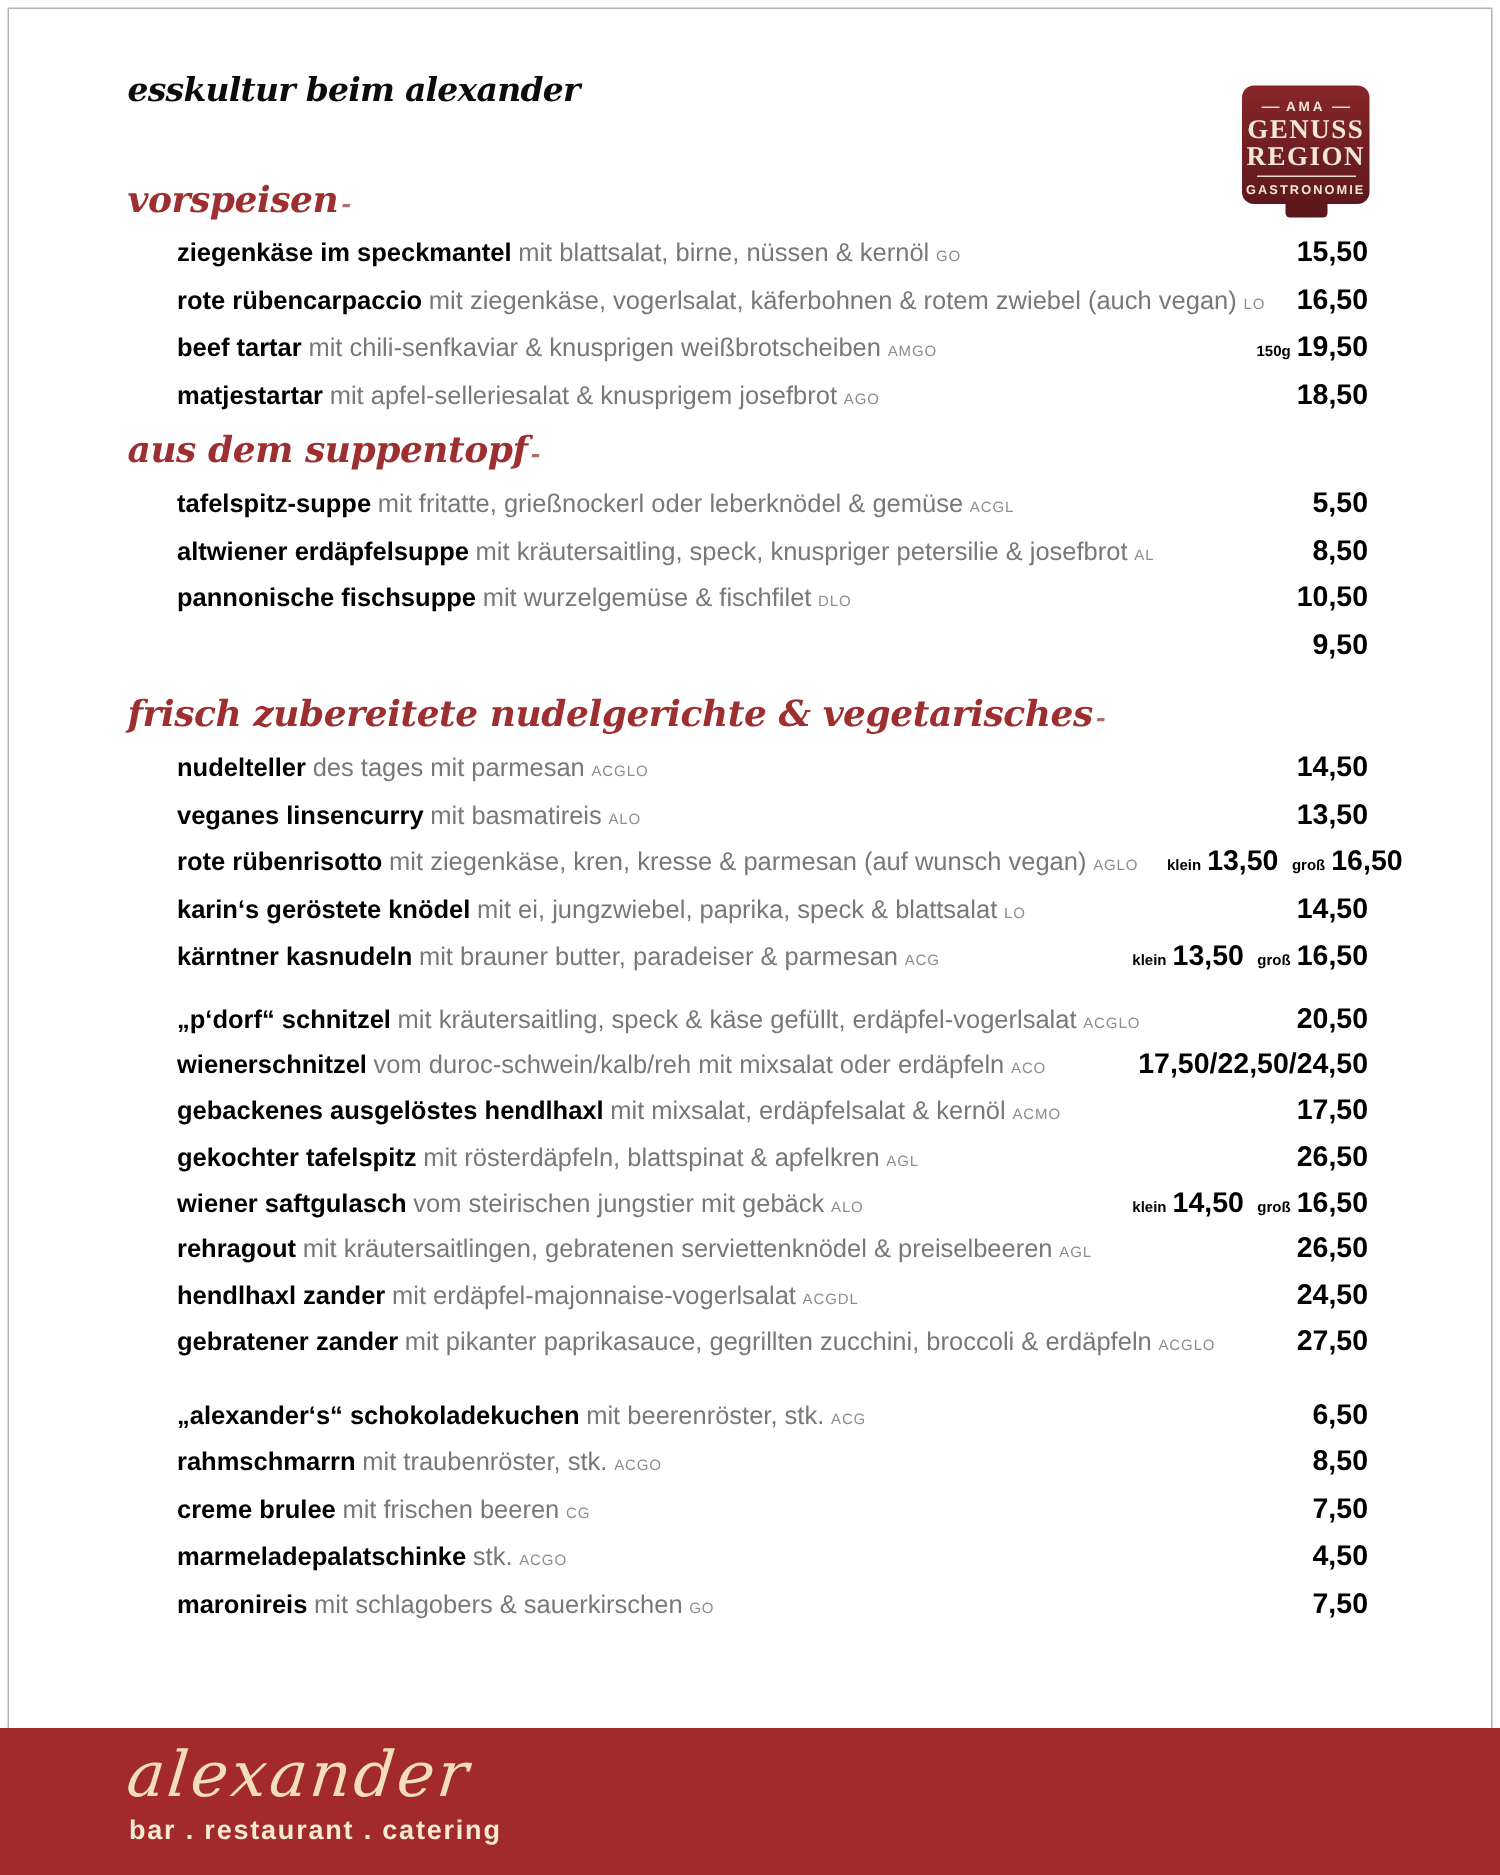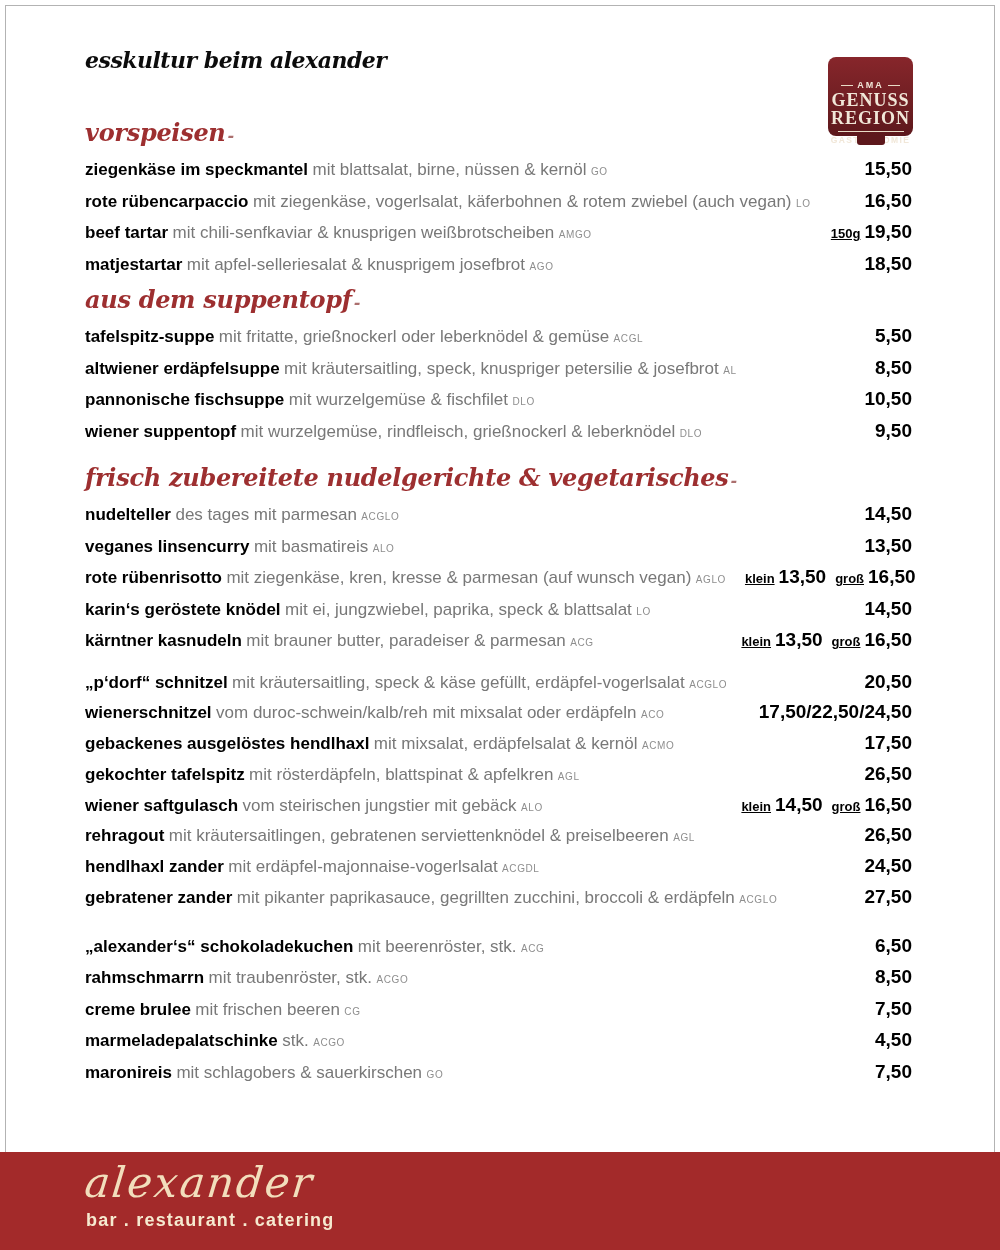--- a/index.html
+++ b/index.html
@@ -23,21 +23,21 @@
     font-style:italic; font-weight:bold;
     font-size:22px; line-height:44px;
     color:#0c0c0c; letter-spacing:-0.5px;
   }
   
   .ama-badge {
     position:absolute; left:828px; top:57px; width:85px; height:79px;
     background:linear-gradient(180deg,#87262b 0%,#6e1e22 60%,#5d181c 100%);
     border-radius:8px; z-index:2;
     color:#f1e7d8; text-align:center;
-    padding-top:23px;
+    padding-top:9px;
   }
   .ama-top { display:flex; align-items:center; justify-content:center; gap:4px; margin-bottom:1px; }
   .ama-top-text { font-size:9px; letter-spacing:2px; font-weight:bold; }
   .ama-dash { display:inline-block; width:12px; height:0; border-top:1px solid #e9dcc7; }
   .ama-big {
     font-family:"Liberation Serif", serif; font-weight:bold;
     font-size:18px; line-height:18px; letter-spacing:1px;
   }
   .ama-rule { width:66px; height:1px; background:#e9dcc7; margin:4px auto 3px auto; }
   .ama-sub { font-size:8.5px; letter-spacing:1.4px; font-weight:bold; }
@@ -57,27 +57,27 @@
   .sec-0 { margin-top:34px; }
   .sec-1 { margin-top:2px; }
   .sec-2 { margin-top:13px; }
   .sec-3 { margin-top:10px; }
   .sec-4 { margin-top:18px; }
   .item {
     display:flex; align-items:baseline;
     line-height:28.5px; white-space:nowrap;
   }
   .sec-3 .item { line-height:27.8px; }
-  .item-text { white-space:nowrap; }
+  .item-text { white-space:nowrap;margin-left:33px; }
   .item-name { font-weight:bold; font-size:17px; color:#000; }
   .item-desc { font-size:17px; color:#787878; }
   .item-codes { font-size:10px; color:#8e8e8e; letter-spacing:0.6px; }
   .item-price { margin-left:auto; padding-left:10px; text-align:right; white-space:nowrap; }
   .price-value { font-weight:bold; font-size:19px; color:#000; }
-  .price-label { font-weight:bold; font-size:13px; color:#000; margin:0 4px 0 9px;text-decoration:underline; }
+  .price-label { font-weight:bold; font-size:10px; color:#000; margin:0 4px 0 9px; }
   
   .footer {
     position:absolute; left:0; right:0; bottom:0; height:98px;
     background:#a32a2a; z-index:2;
   }
   .brand-script {
     position:absolute; left:85px; top:8px;
     font-family:"DejaVu Serif", serif; font-style:italic;
     font-size:42px; line-height:46px; color:#f2debc;
     letter-spacing:2px; transform:skewX(-6deg);
@@ -174,25 +174,20 @@
   <div class="item">
     <div class="item-text">
       <span class="item-name">pannonische fischsuppe</span>
       <span class="item-desc">mit wurzelgemüse &amp; fischfilet</span>
       <span class="item-codes">DLO</span>
     </div>
     <div class="item-price"><span class="price-value">10,50</span></div>
   </div>
 
   <div class="item">
-    <div class="item-text">
-      <span class="item-name">wiener suppentopf</span>
-      <span class="item-desc">mit wurzelgemüse, rindfleisch, grießnockerl &amp; leberknödel</span>
-      <span class="item-codes">DLO</span>
-    </div>
     <div class="item-price"><span class="price-value">9,50</span></div>
   </div>
 </div>
   </section>
 
   <section class="section sec-2">
     <h2 class="section-title"><span class="section-title-text">frisch zubereitete nudelgerichte &amp; vegetarisches</span><span class="section-dash">-</span></h2>
     <div class="items">
   <div class="item">
     <div class="item-text">

